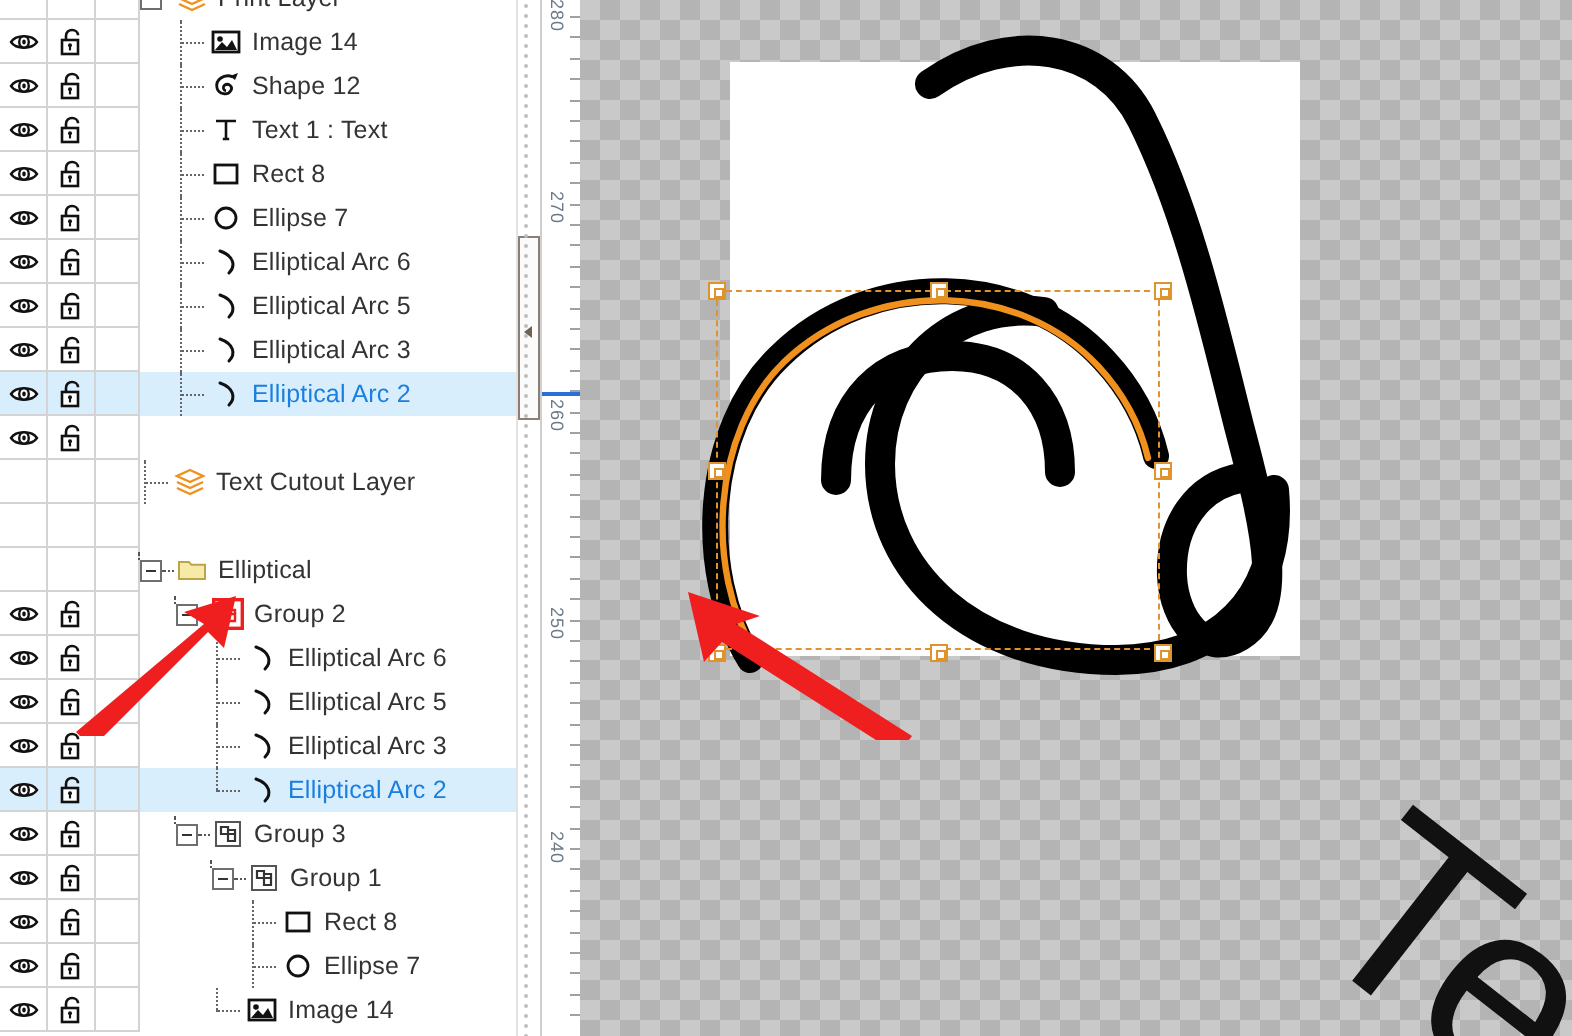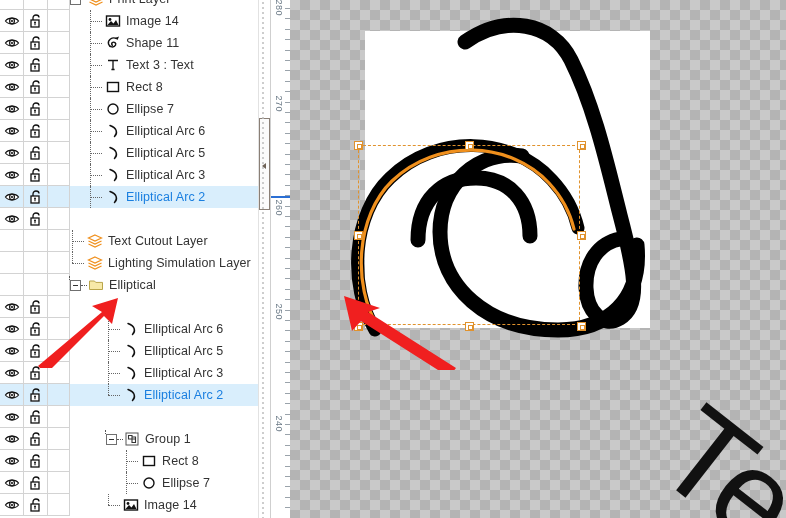--- a/index.html
+++ b/index.html
@@ -177,21 +177,21 @@
             <span class="elbow">
               <span class="v"></span>
               <span class="h"></span>
             </span>
             <span class="ic">
               <svg viewBox="0 0 16 16" width="16" height="16">
                 <path d="M11.5 3.5 C 7 1.5, 2.5 5, 3.5 9 C 4.3 12.2, 9 13, 10.5 10.2 C 11.6 8.1, 9 6.3, 7.3 7.6 C 6.2 8.5, 6.6 10.2, 8 10.4" fill="none" stroke="#111" stroke-width="1.4"></path>
                 <path d="M10 3 L14 1.5 L12.5 5 Z" fill="#111"></path>
               </svg>
             </span>
-            <span class="txt">Shape 11</span>
+            <span class="txt">Shape 12</span>
           </div>
         </div>
         <div class="row" style="position: absolute; top: 54px;">
           <div class="colcell c-eye">
             <span class="ic">
               <svg viewBox="0 0 16 16" width="16" height="16">
                 <path d="M1.5 8 C 4 4.2, 12 4.2, 14.5 8 C 12 11.8, 4 11.8, 1.5 8 Z" fill="#fff" stroke="#111" stroke-width="1.2"></path>
                 <ellipse cx="8" cy="8" rx="2.4" ry="2.8" fill="#fff" stroke="#111" stroke-width="1.2"></ellipse>
                 <ellipse cx="8" cy="8" rx="0.9" ry="1.2" fill="#111"></ellipse>
               </svg>
@@ -211,21 +211,21 @@
           <div class="lbl" style="left: 88px;">
             <span class="elbow">
               <span class="v"></span>
               <span class="h"></span>
             </span>
             <span class="ic">
               <svg viewBox="0 0 16 16" width="16" height="16">
                 <path d="M3 3.5 H13 M8 3.5 V12.5 M6.4 12.5 H9.6" stroke="#111" stroke-width="1.3" fill="none"></path>
               </svg>
             </span>
-            <span class="txt">Text 3 : Text</span>
+            <span class="txt">Text 1 : Text</span>
           </div>
         </div>
         <div class="row" style="position: absolute; top: 76px;">
           <div class="colcell c-eye">
             <span class="ic">
               <svg viewBox="0 0 16 16" width="16" height="16">
                 <path d="M1.5 8 C 4 4.2, 12 4.2, 14.5 8 C 12 11.8, 4 11.8, 1.5 8 Z" fill="#fff" stroke="#111" stroke-width="1.2"></path>
                 <ellipse cx="8" cy="8" rx="2.4" ry="2.8" fill="#fff" stroke="#111" stroke-width="1.2"></ellipse>
                 <ellipse cx="8" cy="8" rx="0.9" ry="1.2" fill="#111"></ellipse>
               </svg>
@@ -463,34 +463,20 @@
                 <path d="M1.5 11 L8 14 L14.5 11" fill="none" stroke="#f0901d" stroke-width="1.2"></path>
               </svg>
             </span>
             <span class="txt">Text Cutout Layer</span>
           </div>
         </div>
         <div class="row" style="position: absolute; top: 252px;">
           <div class="colcell c-eye"></div>
           <div class="colcell c-lock"></div>
           <div class="colcell c-blank"></div>
-          <div class="lbl" style="left: 70px;">
-            <span class="elbow">
-              <span class="vh"></span>
-              <span class="h"></span>
-            </span>
-            <span class="ic">
-              <svg viewBox="0 0 16 16" width="16" height="16">
-                <path d="M8 2 L14.5 5 L8 8 L1.5 5 Z" fill="#fff" stroke="#f0901d" stroke-width="1.2"></path>
-                <path d="M1.5 8 L8 11 L14.5 8" fill="none" stroke="#f0901d" stroke-width="1.2"></path>
-                <path d="M1.5 11 L8 14 L14.5 11" fill="none" stroke="#f0901d" stroke-width="1.2"></path>
-              </svg>
-            </span>
-            <span class="txt">Lighting Simulation Layer</span>
-          </div>
         </div>
         <div class="row" style="position: absolute; top: 274px;">
           <div class="colcell c-eye"></div>
           <div class="colcell c-lock"></div>
           <div class="colcell c-blank"></div>
           <div class="lbl" style="left: 70px;">
             <span class="tw">
               <span class="stub"></span>
               <span class="bx"></span>
               <span class="stub2"></span>
@@ -518,20 +504,36 @@
             <span class="ic">
               <svg viewBox="0 0 16 16" width="16" height="16">
                 <path d="M5 7 V5 C5 3, 6.4 2, 8 2 C 9.6 2, 11 3, 11 4.6" fill="none" stroke="#111" stroke-width="1.3"></path>
                 <rect x="3" y="7" width="8" height="7" fill="#fff" stroke="#111" stroke-width="1.3"></rect>
                 <circle cx="7" cy="9.6" r="1" fill="#111"></circle>
                 <path d="M7 10.2 V12.2" stroke="#111" stroke-width="1.1"></path>
               </svg>
             </span>
           </div>
           <div class="colcell c-blank"></div>
+          <div class="lbl" style="left: 88px;">
+            <span class="tw">
+              <span class="stub"></span>
+              <span class="bx"></span>
+              <span class="stub2"></span>
+            </span>
+            <span style="width: 6px;"></span>
+            <span class="ic">
+              <svg viewBox="0 0 16 16" width="16" height="16">
+                <rect x="0.8" y="0.8" width="14.4" height="14.4" fill="#fff" stroke="#f01f1f" stroke-width="1.8"></rect>
+                <path d="M4.5 4.5 H8 V8 H4.5 Z M8 8 H11.5 V11.5 H8 Z" fill="none" stroke="#f01f1f" stroke-width="1.2"></path>
+                <path d="M8 6 H11.5 V8" fill="none" stroke="#f01f1f" stroke-width="1.2"></path>
+              </svg>
+            </span>
+            <span class="txt">Group 2</span>
+          </div>
         </div>
         <div class="row" style="position: absolute; top: 318px;">
           <div class="colcell c-eye">
             <span class="ic">
               <svg viewBox="0 0 16 16" width="16" height="16">
                 <path d="M1.5 8 C 4 4.2, 12 4.2, 14.5 8 C 12 11.8, 4 11.8, 1.5 8 Z" fill="#fff" stroke="#111" stroke-width="1.2"></path>
                 <ellipse cx="8" cy="8" rx="2.4" ry="2.8" fill="#fff" stroke="#111" stroke-width="1.2"></ellipse>
                 <ellipse cx="8" cy="8" rx="0.9" ry="1.2" fill="#111"></ellipse>
               </svg>
             </span>
@@ -676,20 +678,36 @@
             <span class="ic">
               <svg viewBox="0 0 16 16" width="16" height="16">
                 <path d="M5 7 V5 C5 3, 6.4 2, 8 2 C 9.6 2, 11 3, 11 4.6" fill="none" stroke="#111" stroke-width="1.3"></path>
                 <rect x="3" y="7" width="8" height="7" fill="#fff" stroke="#111" stroke-width="1.3"></rect>
                 <circle cx="7" cy="9.6" r="1" fill="#111"></circle>
                 <path d="M7 10.2 V12.2" stroke="#111" stroke-width="1.1"></path>
               </svg>
             </span>
           </div>
           <div class="colcell c-blank"></div>
+          <div class="lbl" style="left: 88px;">
+            <span class="tw">
+              <span class="stub"></span>
+              <span class="bx"></span>
+              <span class="stub2"></span>
+            </span>
+            <span style="width: 6px;"></span>
+            <span class="ic">
+              <svg viewBox="0 0 16 16" width="16" height="16">
+                <rect x="2" y="2" width="12" height="12" fill="#fff" stroke="#555" stroke-width="1"></rect>
+                <path d="M4.5 4.5 H8 V8 H4.5 Z M8 8 H11.5 V11.5 H8 Z" fill="none" stroke="#333" stroke-width="1.1"></path>
+                <path d="M8 6 H11.5 V8" fill="none" stroke="#333" stroke-width="1.1"></path>
+              </svg>
+            </span>
+            <span class="txt">Group 3</span>
+          </div>
         </div>
         <div class="row" style="position: absolute; top: 428px;">
           <div class="colcell c-eye">
             <span class="ic">
               <svg viewBox="0 0 16 16" width="16" height="16">
                 <path d="M1.5 8 C 4 4.2, 12 4.2, 14.5 8 C 12 11.8, 4 11.8, 1.5 8 Z" fill="#fff" stroke="#111" stroke-width="1.2"></path>
                 <ellipse cx="8" cy="8" rx="2.4" ry="2.8" fill="#fff" stroke="#111" stroke-width="1.2"></ellipse>
                 <ellipse cx="8" cy="8" rx="0.9" ry="1.2" fill="#111"></ellipse>
               </svg>
             </span>

